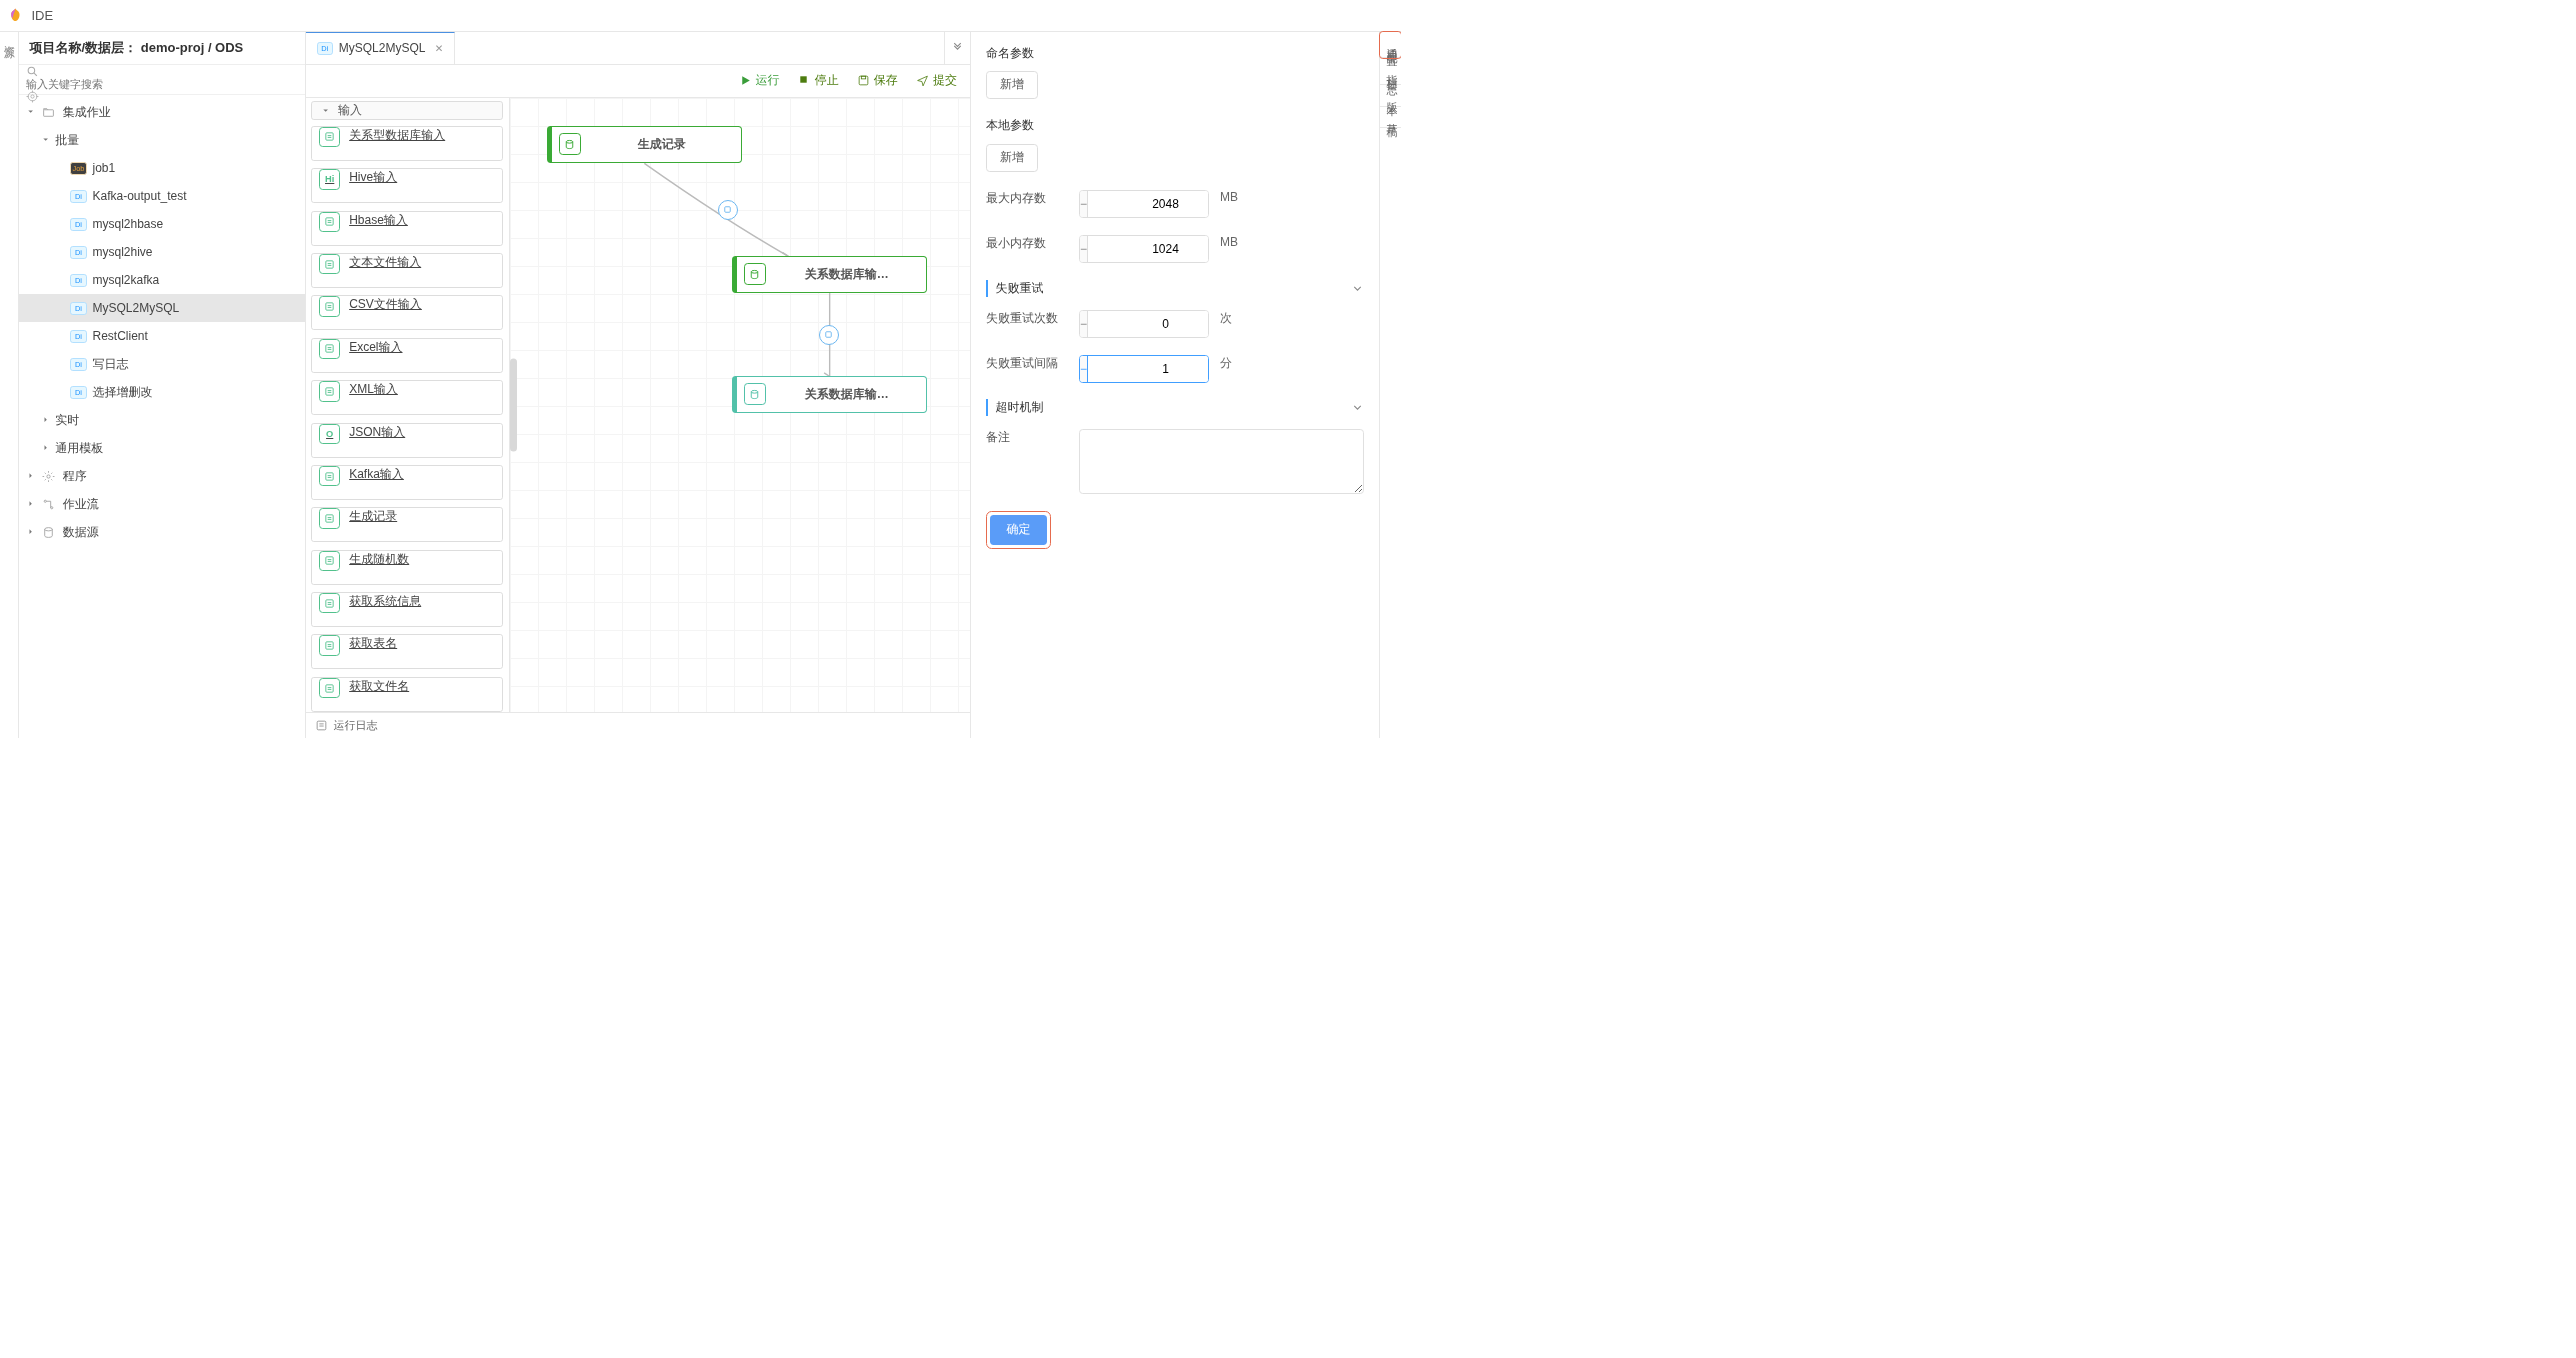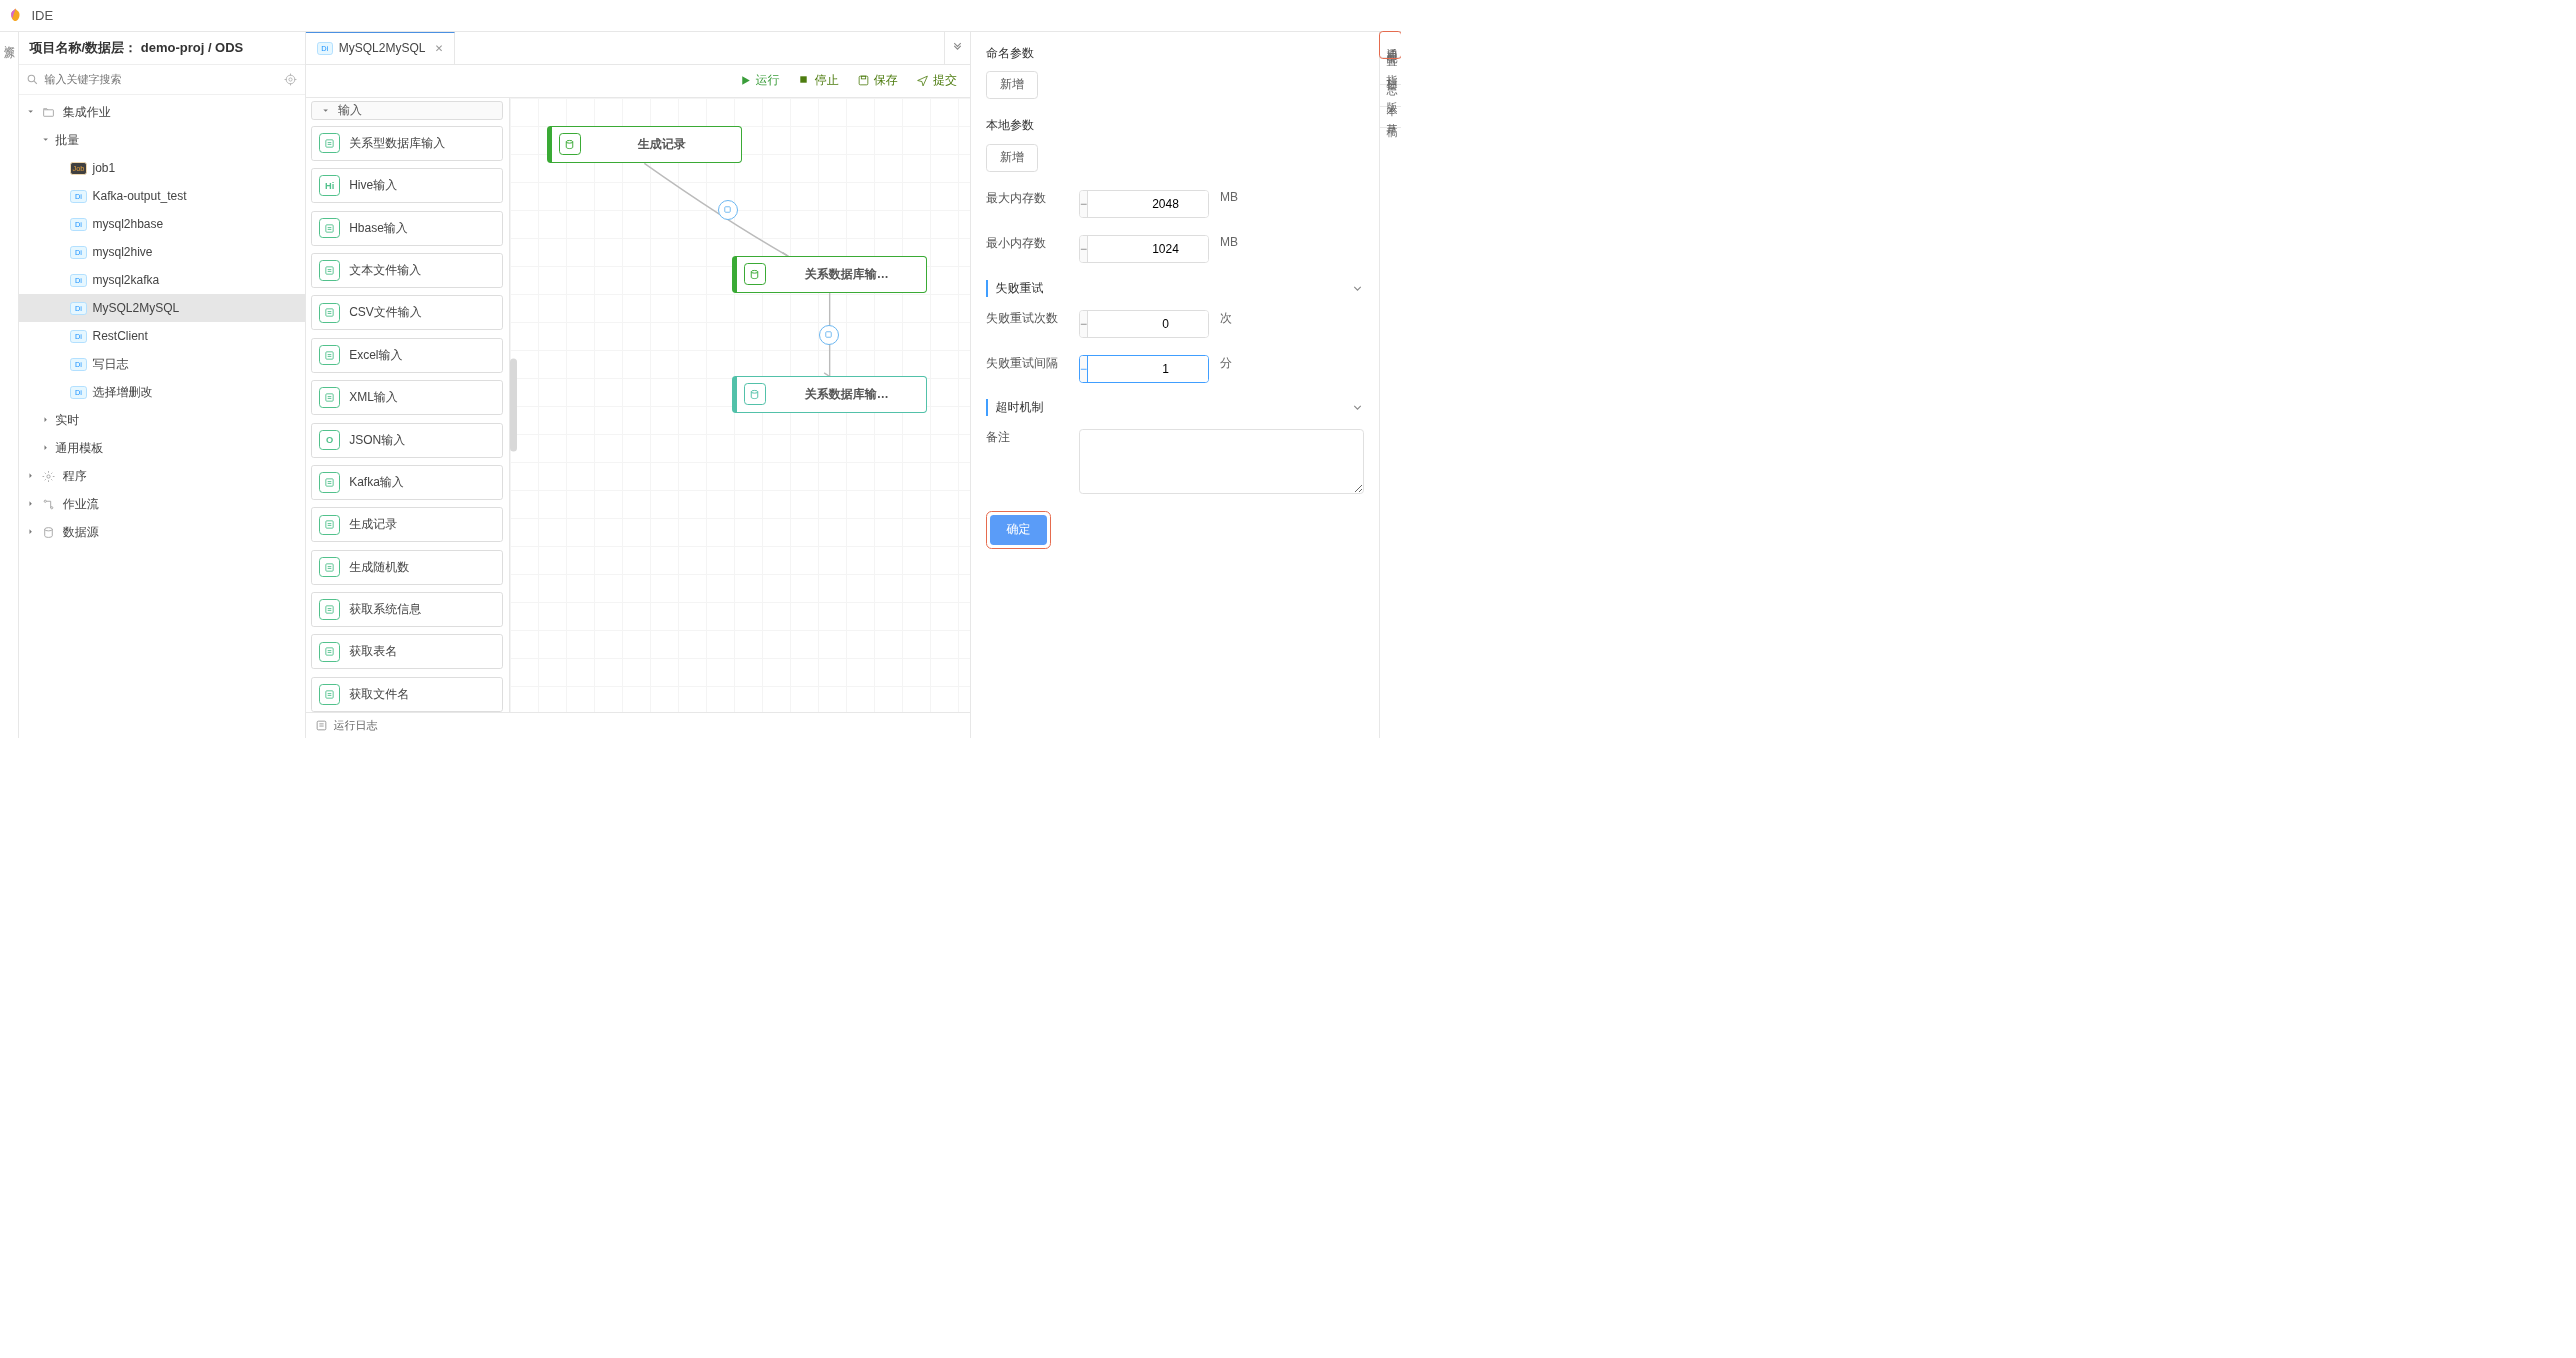--- a/index.html
+++ b/index.html
@@ -13,21 +13,21 @@
 
 .main { display: flex; height: calc(100% - 31.5px); }
 
 
 .rail { width: 18.5px; border-right: 0.9px solid #e7e7e7; display: flex; flex-direction: column; align-items: center; justify-content: flex-start; padding-top: 5.6px; }
 .rail .rail-label { writing-mode: vertical-rl; font-size: 11px; color: #888; letter-spacing: 1.9px; }
 
 
 .sidebar { width: 287px; border-right: 0.9px solid #e7e7e7; display: flex; flex-direction: column; }
 .sidebar-header { height: 33px; display: flex; align-items: center; padding: 0 11px; font-size: 13px; font-weight: 600; color: #333; border-bottom: 0.9px solid #eee; }
-.search-row { height: 30px; display: flex; align-items: center; padding: 0 7.4px; border-bottom: 0.9px solid #f0f0f0; }
+.search-row { height: 30px; display: flex; align-items: flex-start; padding: 0 7.4px; border-bottom: 0.9px solid #f0f0f0; flex-direction: column; }
 .search-row .search-icon { width: 13px; height: 13px; margin-right: 5.6px; color: #aaa; }
 .search-row input { flex: 1; border: none; outline: none; font-size: 11px; color: #666; }
 .search-row .target-icon { width: 13px; height: 13px; color: #aaa; }
 
 .tree { flex: 1; overflow: auto; padding-top: 3.7px; }
 .tree-item { display: flex; align-items: center; height: 28px; padding-left: 7.4px; cursor: pointer; font-size: 12px; color: #444; }
 .tree-item .caret { width: 11px; height: 11px; margin-right: 3.7px; color: #777; flex-shrink: 0; }
 .tree-item .caret.blank { visibility: hidden; }
 .tree-item .type-icon { width: 16.7px; height: 13px; margin-right: 5.6px; display: flex; align-items: center; justify-content: center; font-size: 7.4px; border-radius: 2.8px; flex-shrink: 0; }
 .tree-item .type-icon.folder { color: #999; }
@@ -51,21 +51,21 @@
 .tool-btn .icon { width: 13px; height: 13px; }
 .tool-btn.run { color: #3a9d3a; }
 
 .canvas-row { flex: 1; display: flex; min-height: 0; }
 
 
 .palette { width: 204px; border-right: 0.9px solid #e7e7e7; display: flex; flex-direction: column; overflow-y: auto; }
 .palette::-webkit-scrollbar { width: 0; }
 .palette-group-header { height: 30px; display: flex; align-items: center; padding: 0 9.3px; border: 0.9px solid #ddd; margin: 3.7px 5.6px 5.6px; border-radius: 2.8px; font-size: 12px; color: #555; background: #fafafa; }
 .palette-group-header .caret { width: 9.3px; height: 9.3px; margin-right: 7.4px; color: #777; }
-.palette-item { height: 35px; margin: 0 5.6px 7.4px; border: 0.9px solid #ddd; border-radius: 2.8px; display: flex; align-items: center; padding: 0 7.4px; font-size: 12px; color: #444; cursor: grab; }
+.palette-item { height: 35px; margin: 0 5.6px 7.4px; border: 0.9px solid #ddd; border-radius: 2.8px; display: flex; padding: 0 7.4px; font-size: 12px; color: #444; cursor: grab; text-decoration: underline; }
 .palette-item .pi-icon { width: 20.4px; height: 20.4px; border: 1.4px solid #52c18c; border-radius: 3.7px; margin-right: 9.3px; display: flex; align-items: center; justify-content: center; color: #52c18c; font-size: 9.3px; font-weight: 600; }
 
 
 .canvas { flex: 1; position: relative; background-image: linear-gradient(#f4f4f4 0.9px, transparent 0.9px), linear-gradient(90deg, #f4f4f4 0.9px, transparent 0.9px); background-size: 28px 28px; }
 .canvas-scrollbar { position: absolute; left: 0; top: 50%; width: 7.4px; height: 93px; background: #d8d8d8; border-radius: 3.7px; transform: translateY(-50%); }
 .node { position: absolute; width: 195px; height: 37px; border: 1.4px solid var(--ncolor); border-left-width: 5.6px; border-radius: 3.7px; background: #fff; display: flex; align-items: center; padding: 0 7.4px; font-size: 12px; color: #555; font-weight: 600; }
 .node .node-icon { width: 22px; height: 22px; border: 1.4px solid var(--ncolor); border-radius: 3.7px; margin-right: 9.3px; display: flex; align-items: center; justify-content: center; color: var(--ncolor); }
 .node .node-label { flex: 1; text-align: center; white-space: nowrap; overflow: hidden; text-overflow: ellipsis; }
 .node.green { --ncolor: #3aaa35; }
 .node.teal { --ncolor: #52c1a9; }

